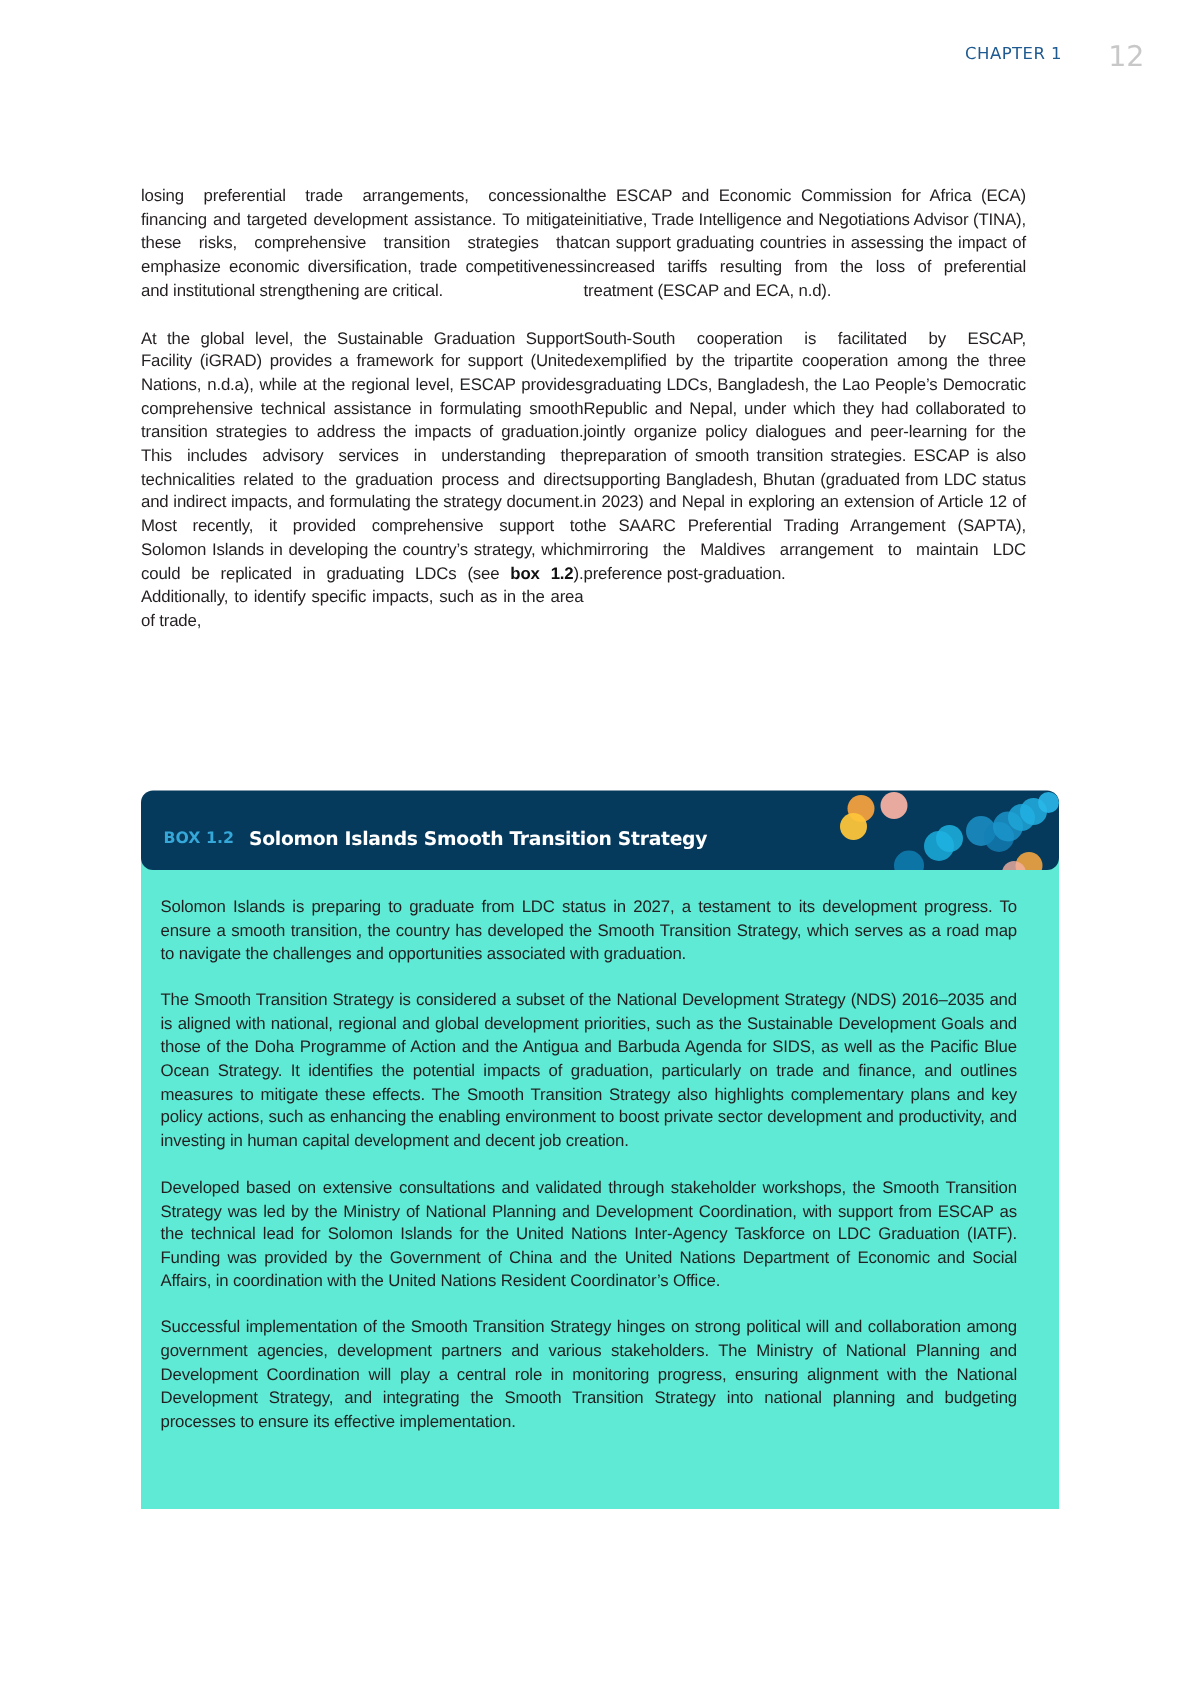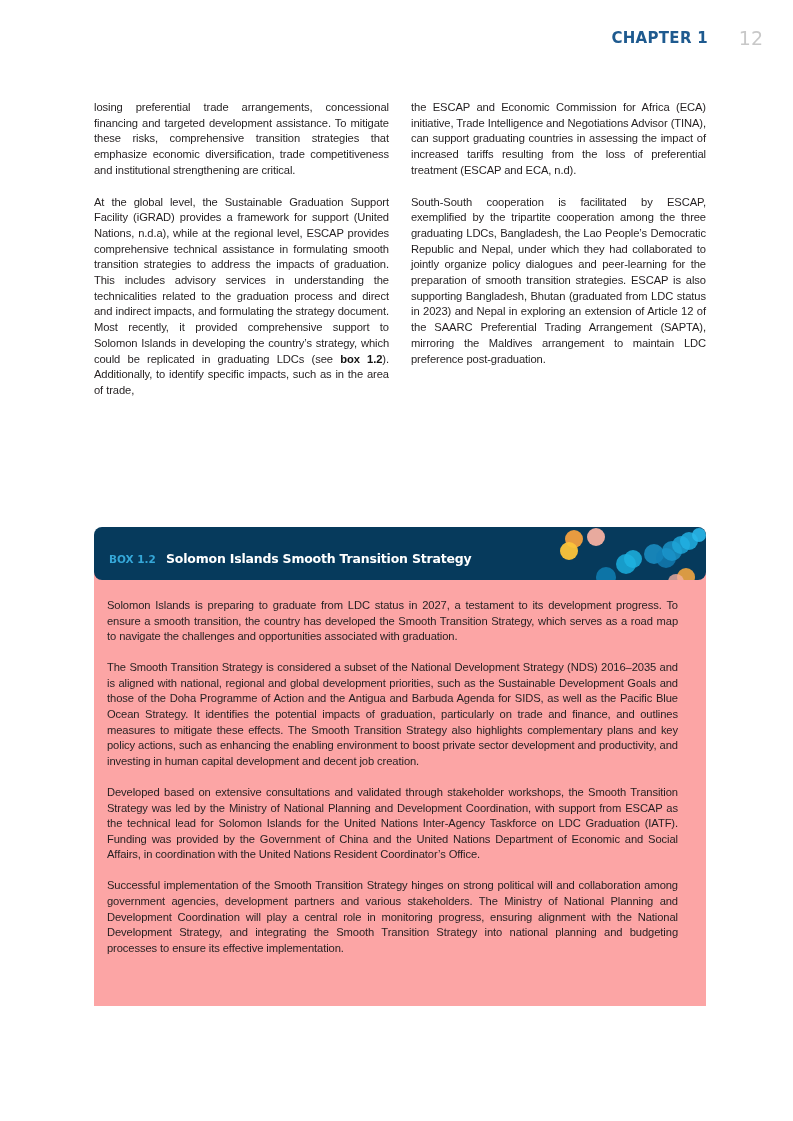--- a/index.html
+++ b/index.html
@@ -1,36 +1,36 @@
 <!DOCTYPE html>
 <html><head>
   <meta charset="utf-8">
   <style>
     html, body { margin: 0; padding: 0; background: #ffffff; }
     body { width: 793px; height: 1121px; position: relative; overflow: hidden;
       font-family: "Liberation Sans", sans-serif; color: #231f20; }
-    .running-head { position: absolute; top: 29px; right: 85px; font-size: 15px; font-weight: bold;
+    .running-head { position: absolute; top: 29px; right: 85px; font-size: 11px; font-weight: normal;
       color: #1e5a8f; letter-spacing: 0.3px; font-family: "DejaVu Sans", sans-serif; }
     .page-number { position: absolute; top: 27px; right: 30px; font-size: 19px; font-weight: normal;
       color: #c8c8c8; font-family: "DejaVu Sans", sans-serif; }
-    .columns { position: absolute; top: 100px; left: 94px; width: 612px; display: flex;
-      justify-content: space-between; }
+    .columns { position: absolute; top: 124px; left: 94px; width: 612px; display: flex;
+      }
     .col { width: 295px; }
     .col p { margin: 0 0 16px 0; font-size: 11.2px; line-height: 15.7px; text-align: justify;
       hyphens: none; letter-spacing: -0.1px; }
     .ref-bold { font-weight: bold; color: #111; }
     .box { position: absolute; left: 94px; top: 527px; width: 612px; }
     .box-header { position: relative; height: 53px; background: #063a5c;
       border-radius: 8px 8px 8px 8px; overflow: hidden; }
     .box-label { position: absolute; left: 15px; top: 26px; font-size: 10.5px; font-weight: bold;
       color: #35a7d8; font-family: "DejaVu Sans", sans-serif; }
     .box-title { position: absolute; left: 72px; top: 24px; font-size: 12.5px; font-weight: bold;
       color: #ffffff; font-family: "DejaVu Sans", sans-serif; letter-spacing: -0.2px; }
     .bokeh { position: absolute; right: 0; top: 0; width: 180px; height: 53px; }
-    .box-body { background: #fca5a5; margin-top: -8px; padding: 26px 28px 22px 13px; }
+    .box-body { background: #5eead4; margin-top: -8px; padding: 26px 28px 22px 13px; }
     .box-body p { margin: 0 0 15.5px 0; font-size: 11.2px; line-height: 15.6px; text-align: justify;
       letter-spacing: -0.1px; }
     .box-body p:last-child { margin-bottom: 0; }
     .box-bottom-pad { height: 12px; }
   </style>
 </head>
 <body>
 
 <div class="running-head">CHAPTER 1</div>
 <div class="page-number">12</div>

